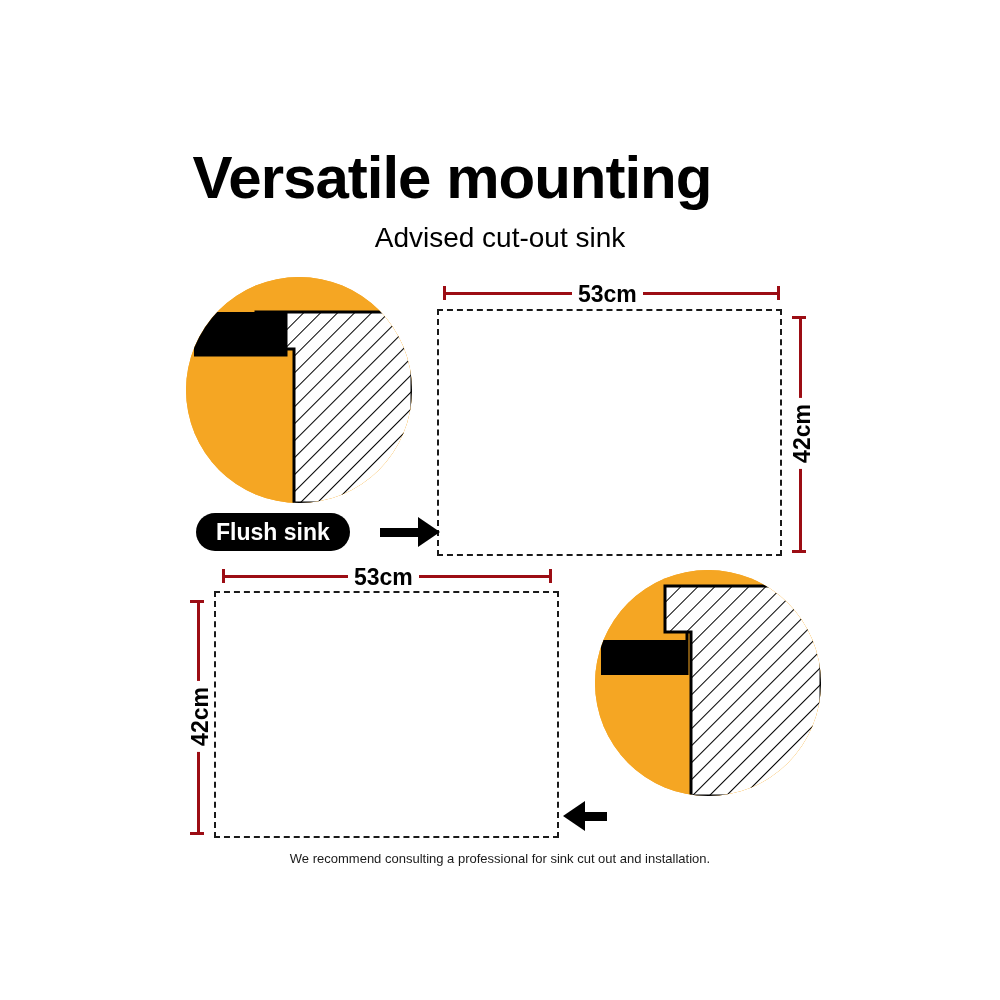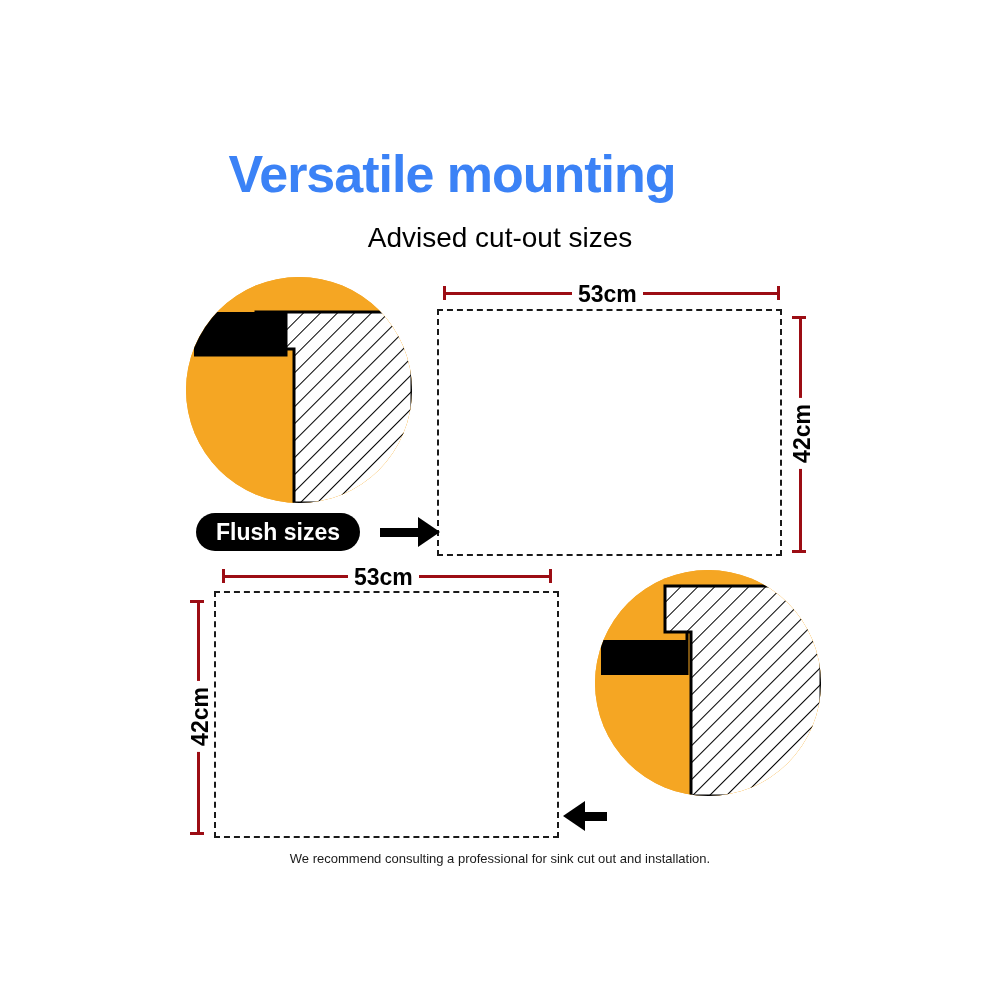--- a/index.html
+++ b/index.html
@@ -23,25 +23,25 @@
     height: 1000px;
   }
 
   
   .title {
     position: absolute;
     left: 0;
     top: 148px;
     width: 904px;
     text-align: center;
-    font-size: 52px;
+    font-size: 60px;
     font-weight: bold;
     letter-spacing: -1px;
     line-height: 1;
-    color: #3b82f6;
+    color: #000000;
   }
   .subtitle {
     position: absolute;
     left: 0;
     top: 224px;
     width: 1000px;
     text-align: center;
     font-size: 28px;
     font-weight: normal;
     line-height: 1;
@@ -180,21 +180,21 @@
     color: #1a1a1a;
     line-height: 1;
   }
 </style>
 </head>
 <body>
 
 <div class="stage">
 
   <div class="title">Versatile mounting</div>
-  <div class="subtitle">Advised cut-out sizes</div>
+  <div class="subtitle">Advised cut-out sink</div>
 
   <div class="cutout" id="cutout-top"></div>
 
   <div class="dim-line-h" style="left:443px; top:292px; width:334px;"></div>
   <div class="dim-cap-v" style="left:443px; top:286px;"></div>
   <div class="dim-cap-v" style="left:777px; top:286px;"></div>
   <div class="dim-label" style="left:572px; top:281px;">53cm</div>
 
   <div class="dim-line-v" style="left:799px; top:316px; height:234px;"></div>
   <div class="dim-cap-h" style="left:792px; top:316px;"></div>
@@ -213,21 +213,21 @@
       <rect x="0" y="0" width="226" height="226" fill="#F5A623"></rect>
 
       <path d="M70,35 L226,35 L226,226 L108,226 L108,72 L70,72 Z" fill="url(#hatchA)" stroke="#000000" stroke-width="3"></path>
 
       <path d="M8,35 L100,35 L100,78 L8,78 Z" fill="#000000"></path>
 
       <path d="M100,35 L100,78 L8,78" fill="none" stroke="#000000" stroke-width="3"></path>
     </svg>
   </div>
 
-  <div class="callout" id="callout-flush">Flush sizes</div>
+  <div class="callout" id="callout-flush">Flush sink</div>
   <div class="arrow-stem" style="left:380px; top:528px; width:40px;"></div>
   <div class="arrow right" style="left:418px; top:517px;"></div>
 
   <div class="cutout" id="cutout-bottom"></div>
 
   <div class="dim-line-h" style="left:222px; top:575px; width:330px;"></div>
   <div class="dim-cap-v" style="left:222px; top:569px;"></div>
   <div class="dim-cap-v" style="left:549px; top:569px;"></div>
   <div class="dim-label" style="left:348px; top:564px;">53cm</div>
 

